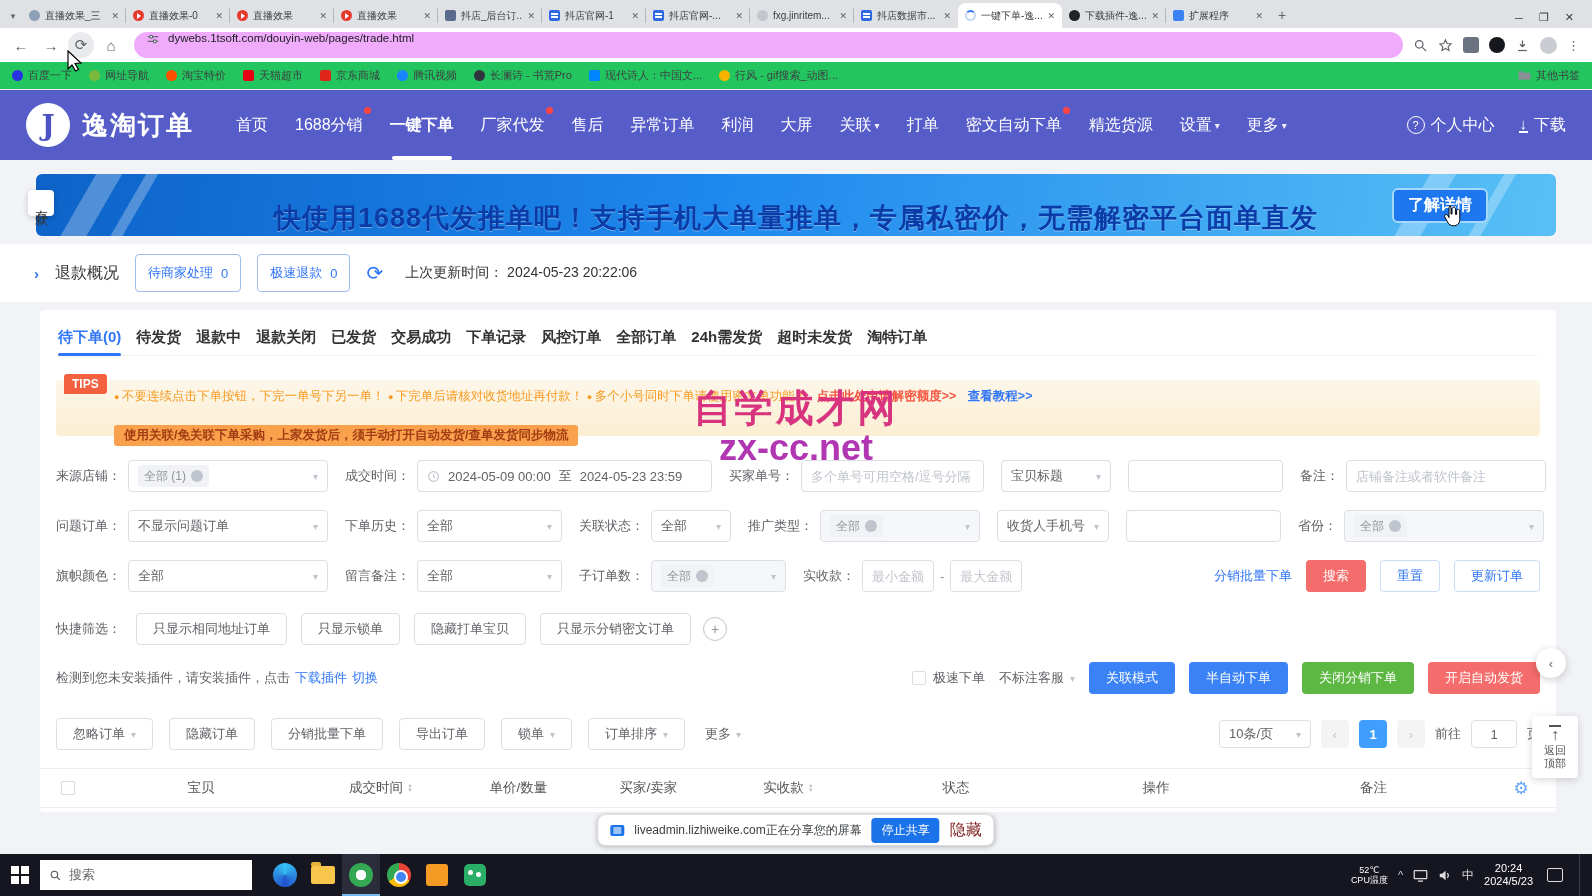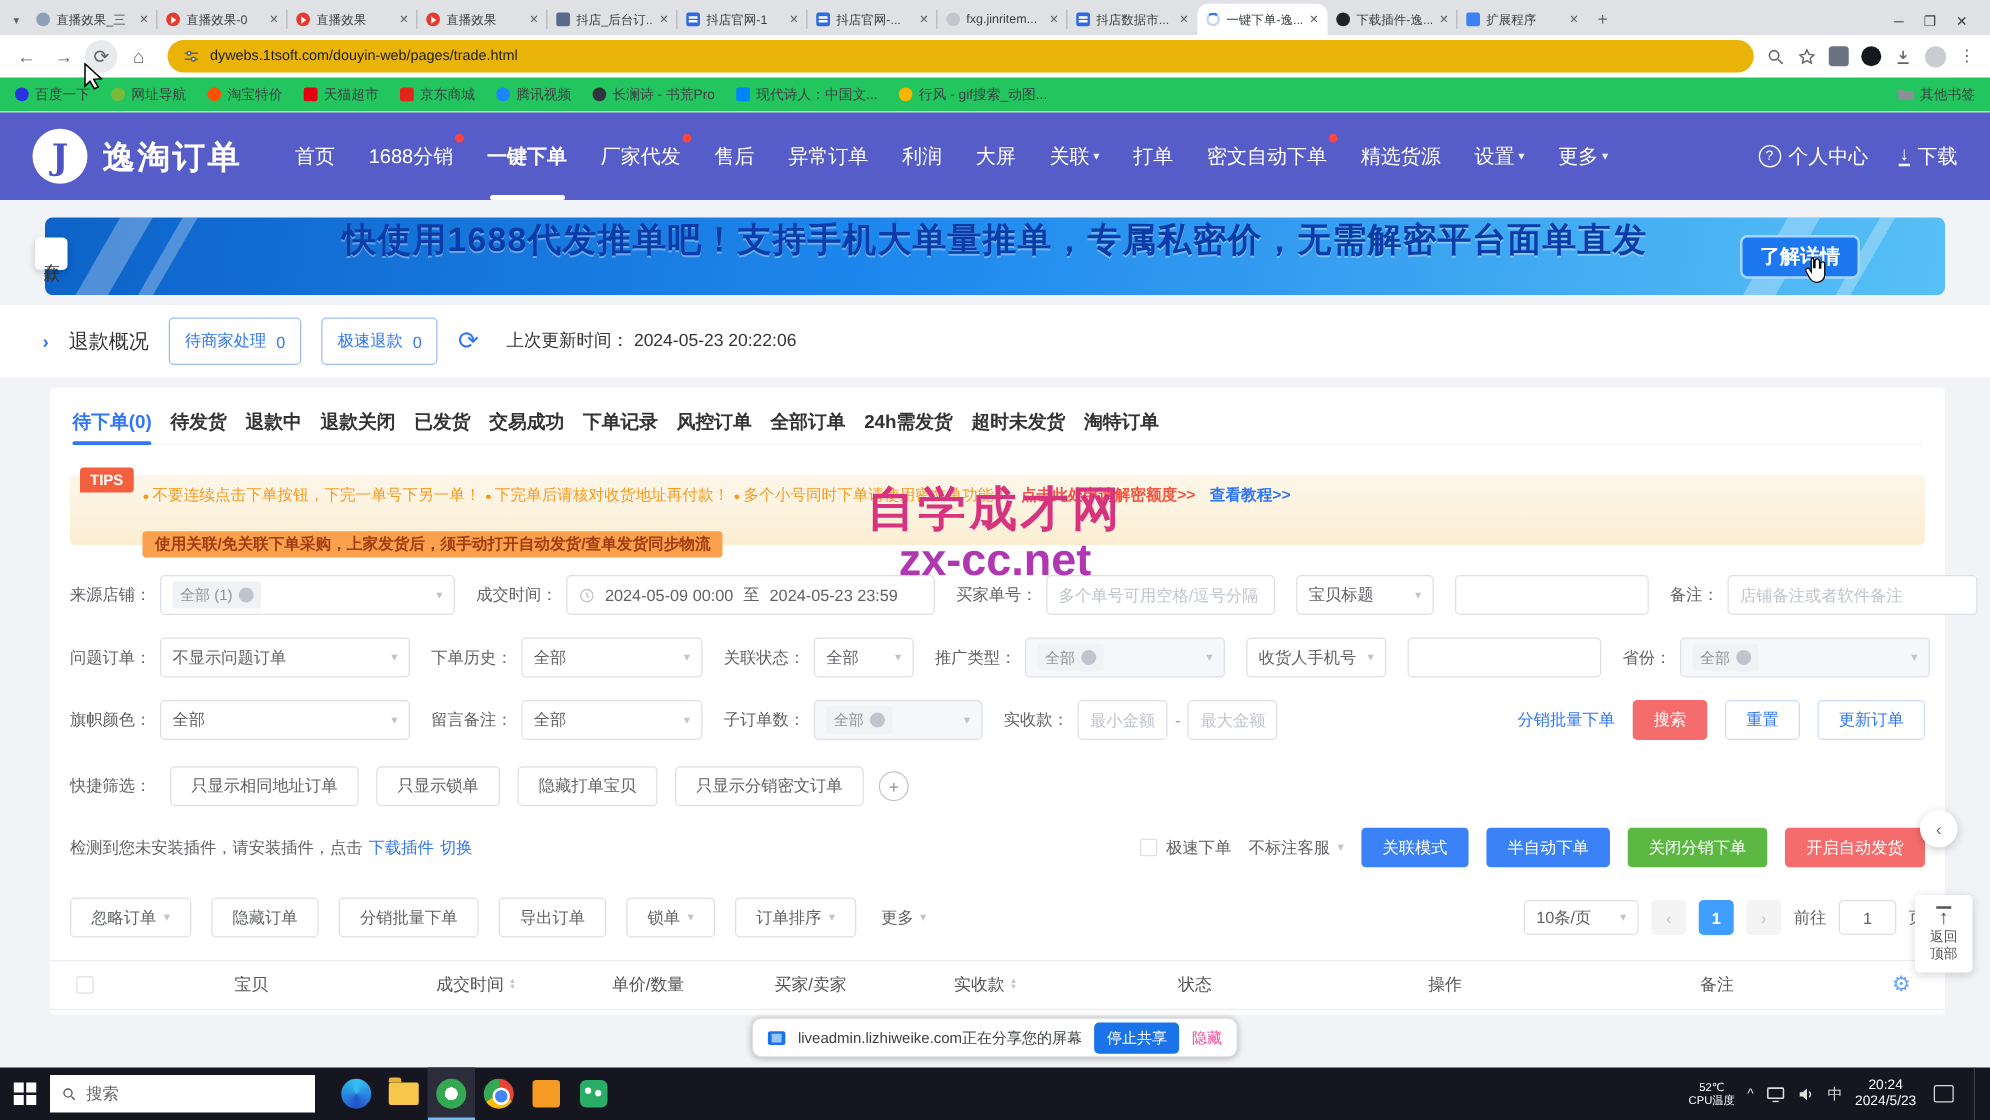--- a/index.html
+++ b/index.html
@@ -25,21 +25,21 @@
 .favi.grey{background:#c3c7cd}
 .favi.spinner{background:#fff;border:2px solid #c7d6f5;border-top-color:#3076f6}
 .favi.dark{background:#1f2328}
 .favi.bluepuzzle{background:#3b82f6;border-radius:2px}
 .newtab{width:24px;height:24px;display:flex;align-items:center;justify-content:center;color:#5f6368;font-size:14px;margin-bottom:1px}
 .wincontrols{margin-left:auto;display:flex;align-items:center;gap:16px;padding:0 12px 4px 0;color:#3c4043;font-size:11px}
 
 .btoolbar{height:34px;background:#fff;display:flex;align-items:center;padding:0 8px;gap:4px}
 .navico{width:26px;height:26px;display:flex;align-items:center;justify-content:center;color:#5f6368;font-size:15px;border-radius:50%}
 .navico.reload{background:#e8eaed}
-.urlbar{flex:1;height:26px;background:#eab308;border-radius:13px;display:flex;align-items:center;gap:8px;padding:0 12px;margin:0 6px;color:#202124}
+.urlbar{flex:1;height:26px;background:#f0abfc;border-radius:13px;display:flex;align-items:flex-start;gap:8px;padding:0 12px;margin:0 6px;color:#202124}
 .urlbar .url{font-size:11.5px;color:#202124}
 .urlicons{display:flex;align-items:center;gap:10px;color:#5f6368;padding-right:4px}
 .extico{width:16px;height:16px;border-radius:3px;flex:none}
 .extico.e1{background:#6b7280}
 .extico.e2{background:#16181d;border-radius:50%}
 .avatarico{width:17px;height:17px;border-radius:50%;background:#c9cdd2}
 
 .bookmarksbar{height:28px;background:#22c55e;display:flex;align-items:center;gap:17px;padding:0 12px;border-bottom:1px solid #ececec}
 .bm{display:flex;align-items:center;gap:5px;font-size:11px;color:#3c4043;white-space:nowrap}
 .bmico{width:11px;height:11px;border-radius:50%;flex:none}
@@ -56,21 +56,21 @@
 .navitem.active::after{content:"";position:absolute;left:2px;right:2px;bottom:0;height:4px;background:#fff;border-radius:2px}
 .ndot{width:7px;height:7px;background:#ff4442;border-radius:50%;position:absolute;top:17px;right:-8px}
 .ncaret{font-size:10px;opacity:.9}
 .navright{margin-left:auto;display:flex;align-items:center;gap:24px;font-size:16px}
 .navright .item{display:flex;align-items:center;gap:6px;white-space:nowrap}
 .circq{width:18px;height:18px;border:1.5px solid #fff;border-radius:50%;display:flex;align-items:center;justify-content:center;font-size:11px}
 .dlico{position:relative;font-size:15px;border-bottom:2px solid #fff;line-height:14px;padding:0 1px}
 
 
 .content{position:absolute;left:0;right:0;top:160px;bottom:42px;background:#f2f3f7}
-.banner{position:absolute;left:36px;right:36px;top:14px;height:62px;border-radius:6px;background:linear-gradient(100deg,#0d63c8 0%,#1e88ee 45%,#58c0f5 100%);display:flex;align-items:flex-start;justify-content:center;overflow:hidden}
+.banner{position:absolute;left:36px;right:36px;top:14px;height:62px;border-radius:6px;background:linear-gradient(100deg,#0d63c8 0%,#1e88ee 45%,#58c0f5 100%);display:flex;align-items:flex-end;justify-content:center;overflow:hidden}
 .bstreak{position:absolute;background:rgba(255,255,255,.28);transform:skewX(-30deg)}
 .bannertext{color:#0a3ba6;font-weight:900;font-size:27px;letter-spacing:1px;text-shadow:0 1px 0 rgba(255,255,255,.35);z-index:2}
 .bannerbtn{position:absolute;right:68px;top:14px;background:#1d78ef;border:2px solid #a6d7ff;color:#fff;font-weight:bold;font-size:16px;padding:5px 14px;border-radius:6px;z-index:3}
 .sidetab{position:absolute;left:28px;top:30px;width:26px;background:#fff;border-radius:4px;box-shadow:0 2px 6px rgba(0,0,0,.18);padding:10px 0;display:flex;flex-direction:column;align-items:center;gap:2px;font-size:13px;color:#333;z-index:4}
 
 .refundrow{position:absolute;left:0;right:0;top:84px;height:58px;background:#fff;display:flex;align-items:center;gap:16px;padding-left:34px}
 .refchev{color:#3076f6;font-size:15px;font-weight:bold}
 .reftitle{font-size:16px;color:#333}
 .refbadge{border:1px solid #9dbdf0;border-radius:4px;padding:9px 12px;font-size:13px;color:#3076f6;display:flex;gap:8px;align-items:center}
 .refreshico{color:#3076f6;font-size:20px;line-height:1}
@@ -126,21 +126,21 @@
 .wm2{font-size:36px;color:#b136b1;font-weight:bold}
 
 .fabcollapse{position:absolute;right:26px;top:488px;width:30px;height:30px;border-radius:50%;background:#fff;box-shadow:0 2px 8px rgba(0,0,0,.2);display:flex;align-items:center;justify-content:center;color:#666;font-size:13px;z-index:8}
 .backtop{position:absolute;right:14px;top:556px;width:46px;height:62px;background:#fff;box-shadow:0 2px 8px rgba(0,0,0,.16);border-radius:4px;display:flex;flex-direction:column;align-items:center;justify-content:center;gap:2px;color:#555;z-index:8}
 .backtop .arrow{font-size:16px;border-top:2px solid #555;line-height:15px;padding:0 2px}
 .backtop .bt-label{font-size:11px;width:26px;text-align:center;line-height:13px}
 
 .sharebar{position:absolute;left:50%;transform:translateX(-50%);top:814px;height:32px;background:#fff;border:1px solid #dadce0;border-radius:8px;box-shadow:0 1px 5px rgba(0,0,0,.25);display:flex;align-items:center;gap:10px;padding:0 12px;z-index:30}
 .sharetext{font-size:12px;color:#3c4043;white-space:nowrap}
 .sharebtn{background:#1a73e8;color:#fff;font-size:12px;padding:4px 10px;border-radius:4px;white-space:nowrap}
-.sharehide{color:#ec4899;font-size:12px}
+.sharehide{color:#7f1d1d;font-size:16px}
 .shareico{width:14px;height:11px;background:#1a73e8;border-radius:2px;position:relative}
 .shareico::after{content:"";position:absolute;left:3px;top:2px;right:3px;bottom:2px;background:#9cc3f7}
 
 
 .taskbar{position:absolute;left:0;right:0;bottom:0;height:42px;background:#15161f;display:flex;align-items:center;color:#fff;z-index:40}
 .startbtn{width:40px;height:42px;display:flex;align-items:center;justify-content:center}
 .winlogo{display:grid;grid-template-columns:8px 8px;grid-template-rows:8px 8px;gap:1.5px}
 .winlogo span{background:#fff}
 .tbsearch{width:212px;height:30px;background:#fff;display:flex;align-items:center;gap:7px;padding:0 9px;color:#666;font-size:13px}
 .tbicons{display:flex;align-items:center;margin-left:14px}
@@ -449,21 +449,21 @@
         <span class="tip-bullet">多个小号同时下单请使用密文单功能！</span>
         <span class="tiplink1">点击此处申请解密额度&gt;&gt;</span>
         <span class="tiplink2">查看教程&gt;&gt;</span>
       </div>
       <span class="tipline2">使用关联/免关联下单采购，上家发货后，须手动打开自动发货/查单发货同步物流</span>
     </div>
 
     <div class="frow" style="top:150px">
       <div class="grp">
           <span class="lbl">来源店铺：</span>
-        <div class="sel" style="width:236px">
+        <div class="sel" style="width:200px">
             <span class="tag">
               <span>全部 (1)</span>
               <span class="tagdot"></span>
             </span>
             <span class="caret">▾</span>
           </div>
         </div>
       <div class="grp">
           <span class="lbl">成交时间：</span>
         <div class="inpbox datebox" style="width:295px">

